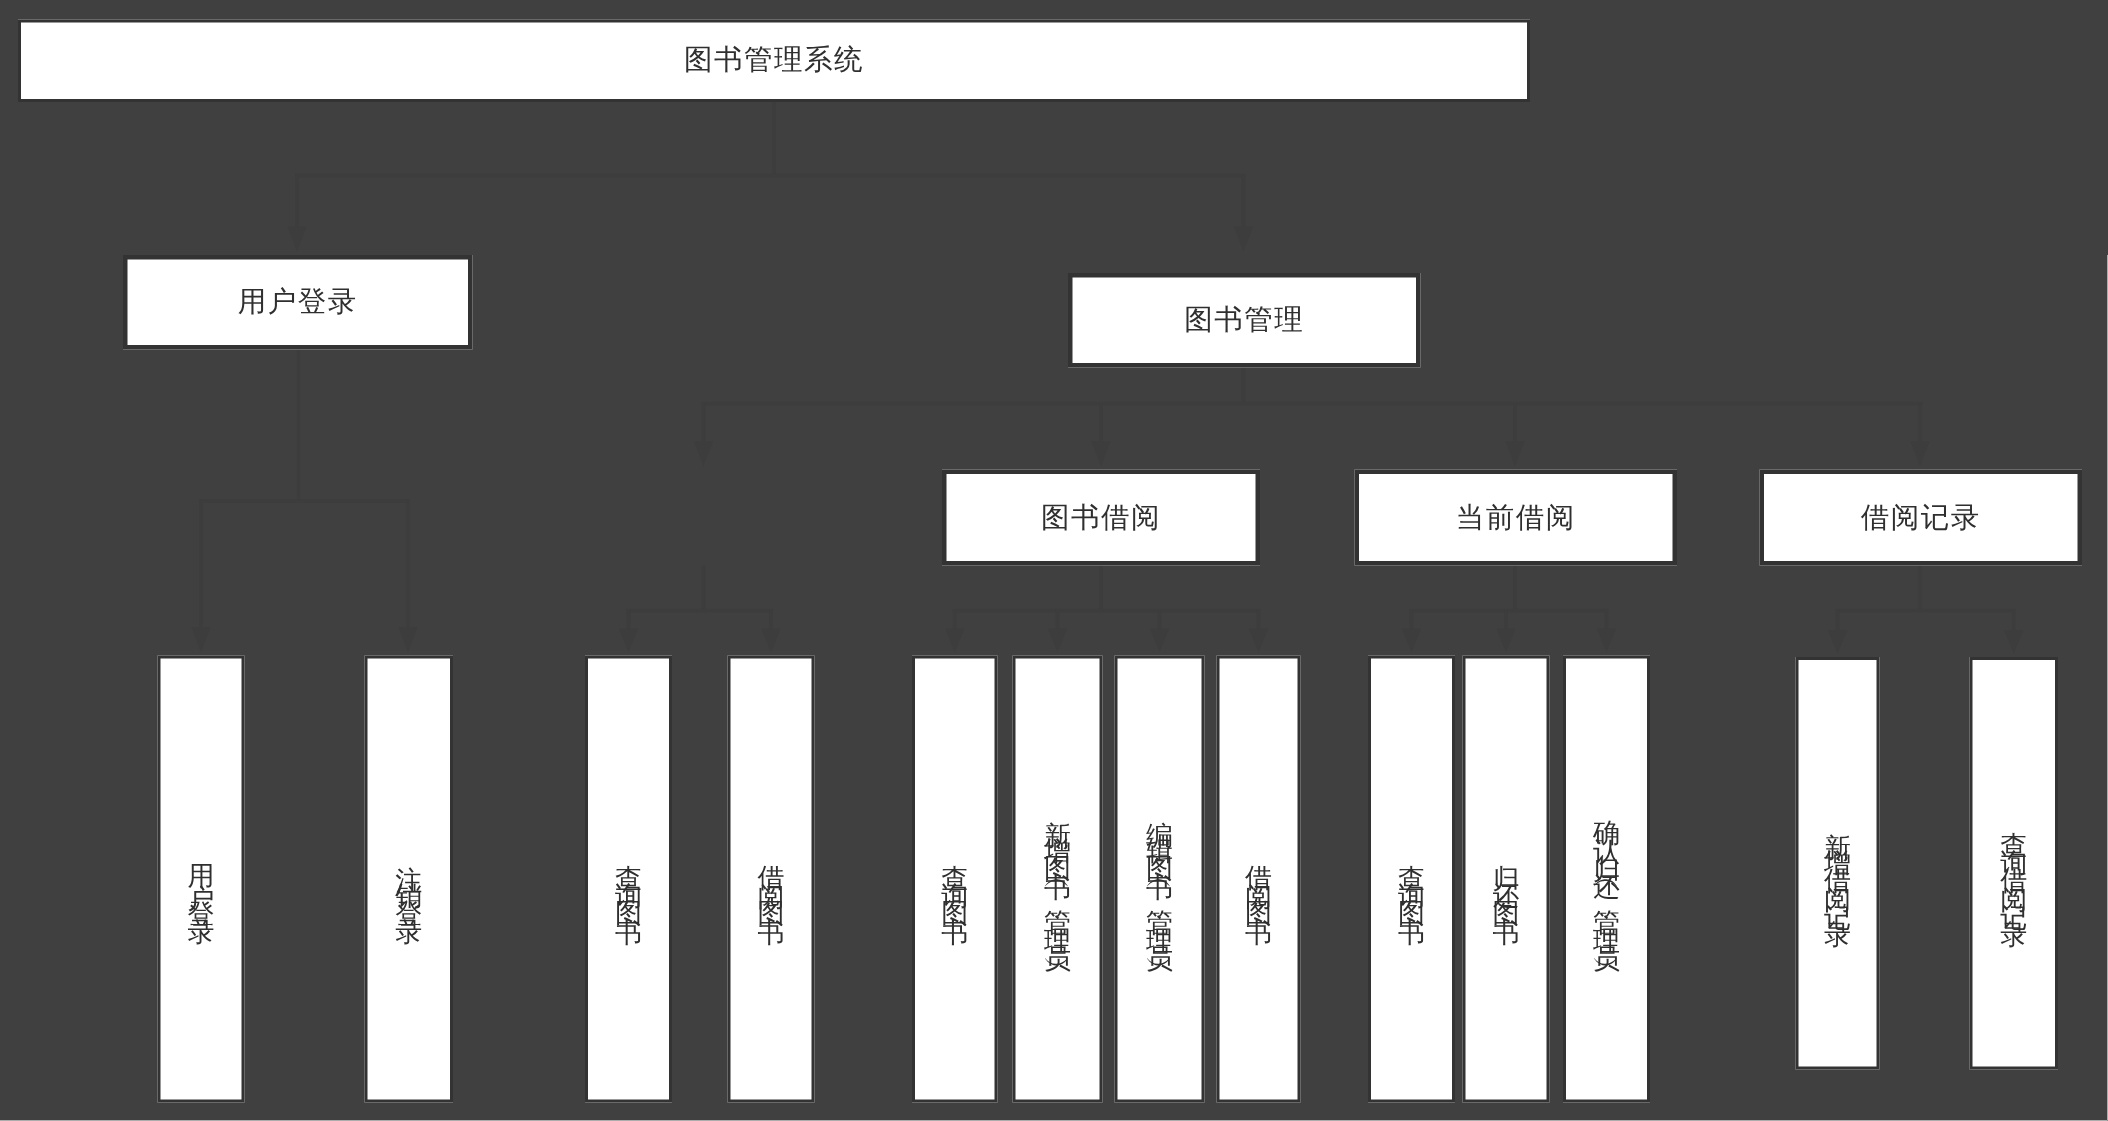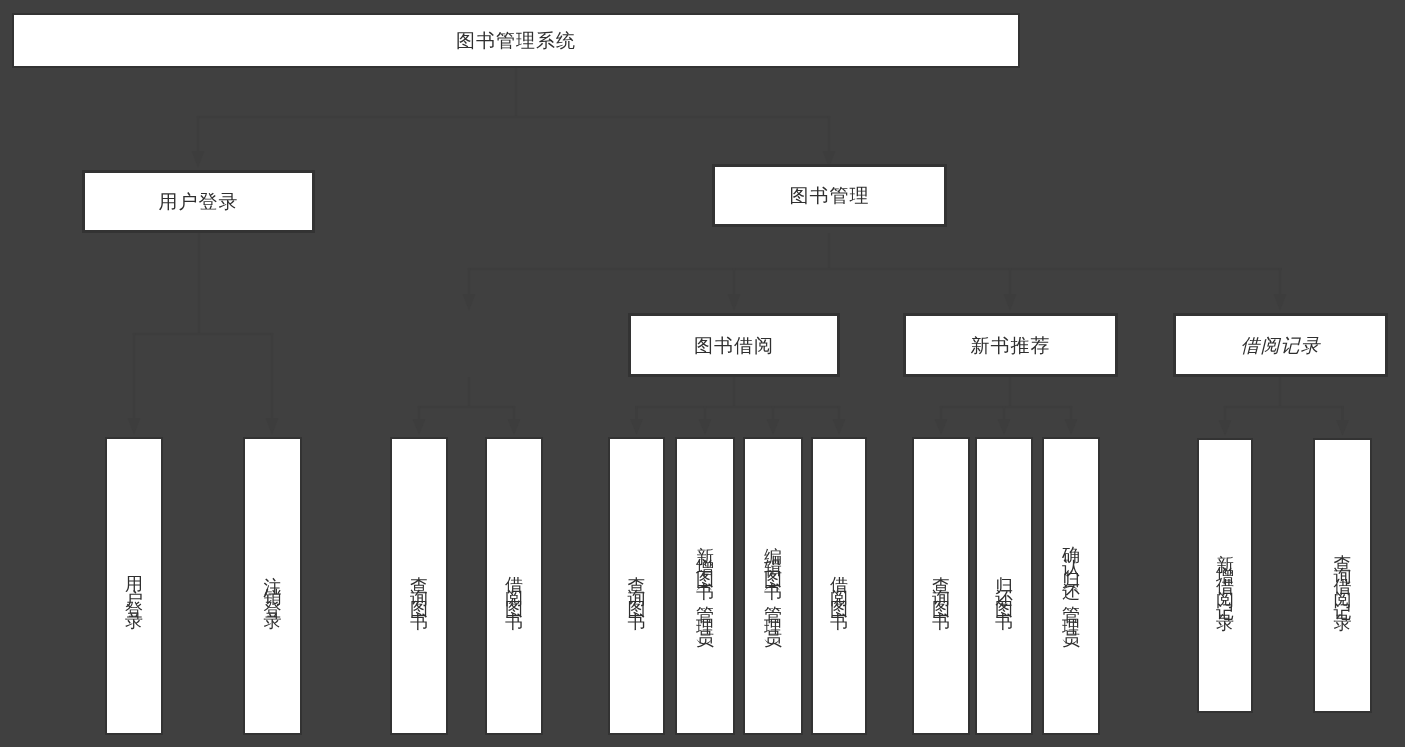--- a/index.html
+++ b/index.html
@@ -126,25 +126,25 @@
         <polygon points="1218.5,420 1231.5,420 1225,436" stroke="none"></polygon>
         <line x1="1342.5" y1="406" x2="1342.5" y2="421"></line>
         <polygon points="1336,420 1349,420 1342.5,436" stroke="none"></polygon>
       </g>
     </g>
   </svg>
 
   <div class="node root" style="left:12px; top:13px; width:1008px; height:55px;">图书管理系统</div>
 
   <div class="node" style="left:82px; top:170px; width:233px; height:63px;">用户登录</div>
-  <div class="node" style="left:712px; top:164px; width:235px; height:63px;">图书管理</div>
+  <div class="node" style="left:712px; top:182px; width:235px; height:63px;">图书管理</div>
 
   <div class="node" style="left:628px; top:313px; width:212px; height:64px;">图书借阅</div>
-  <div class="node" style="left:903px; top:313px; width:215px; height:64px;">新书推荐</div>
-  <div class="node" style="left:1173px; top:313px; width:215px; height:64px;font-style:italic;">借阅记录</div>
+  <div class="node" style="left:903px; top:313px; width:215px; height:64px;">当前借阅</div>
+  <div class="node" style="left:1173px; top:313px; width:215px; height:64px;">借阅记录</div>
 
   <div class="node leaf" style="left:105px; top:437px; width:58px; height:298px;">用户登录</div>
   <div class="node leaf" style="left:243px; top:437px; width:59px; height:298px;">注销登录</div>
 
   <div class="node leaf" style="left:390px; top:437px; width:58px; height:298px;">查询图书</div>
   <div class="node leaf" style="left:485px; top:437px; width:58px; height:298px;">借阅图书</div>
 
   <div class="node leaf" style="left:608px; top:437px; width:57px; height:298px;">查询图书</div>
   <div class="node leaf" style="left:675px; top:437px; width:60px; height:298px;">新增图书（管理员）</div>
   <div class="node leaf" style="left:743px; top:437px; width:60px; height:298px;">编辑图书（管理员）</div>

